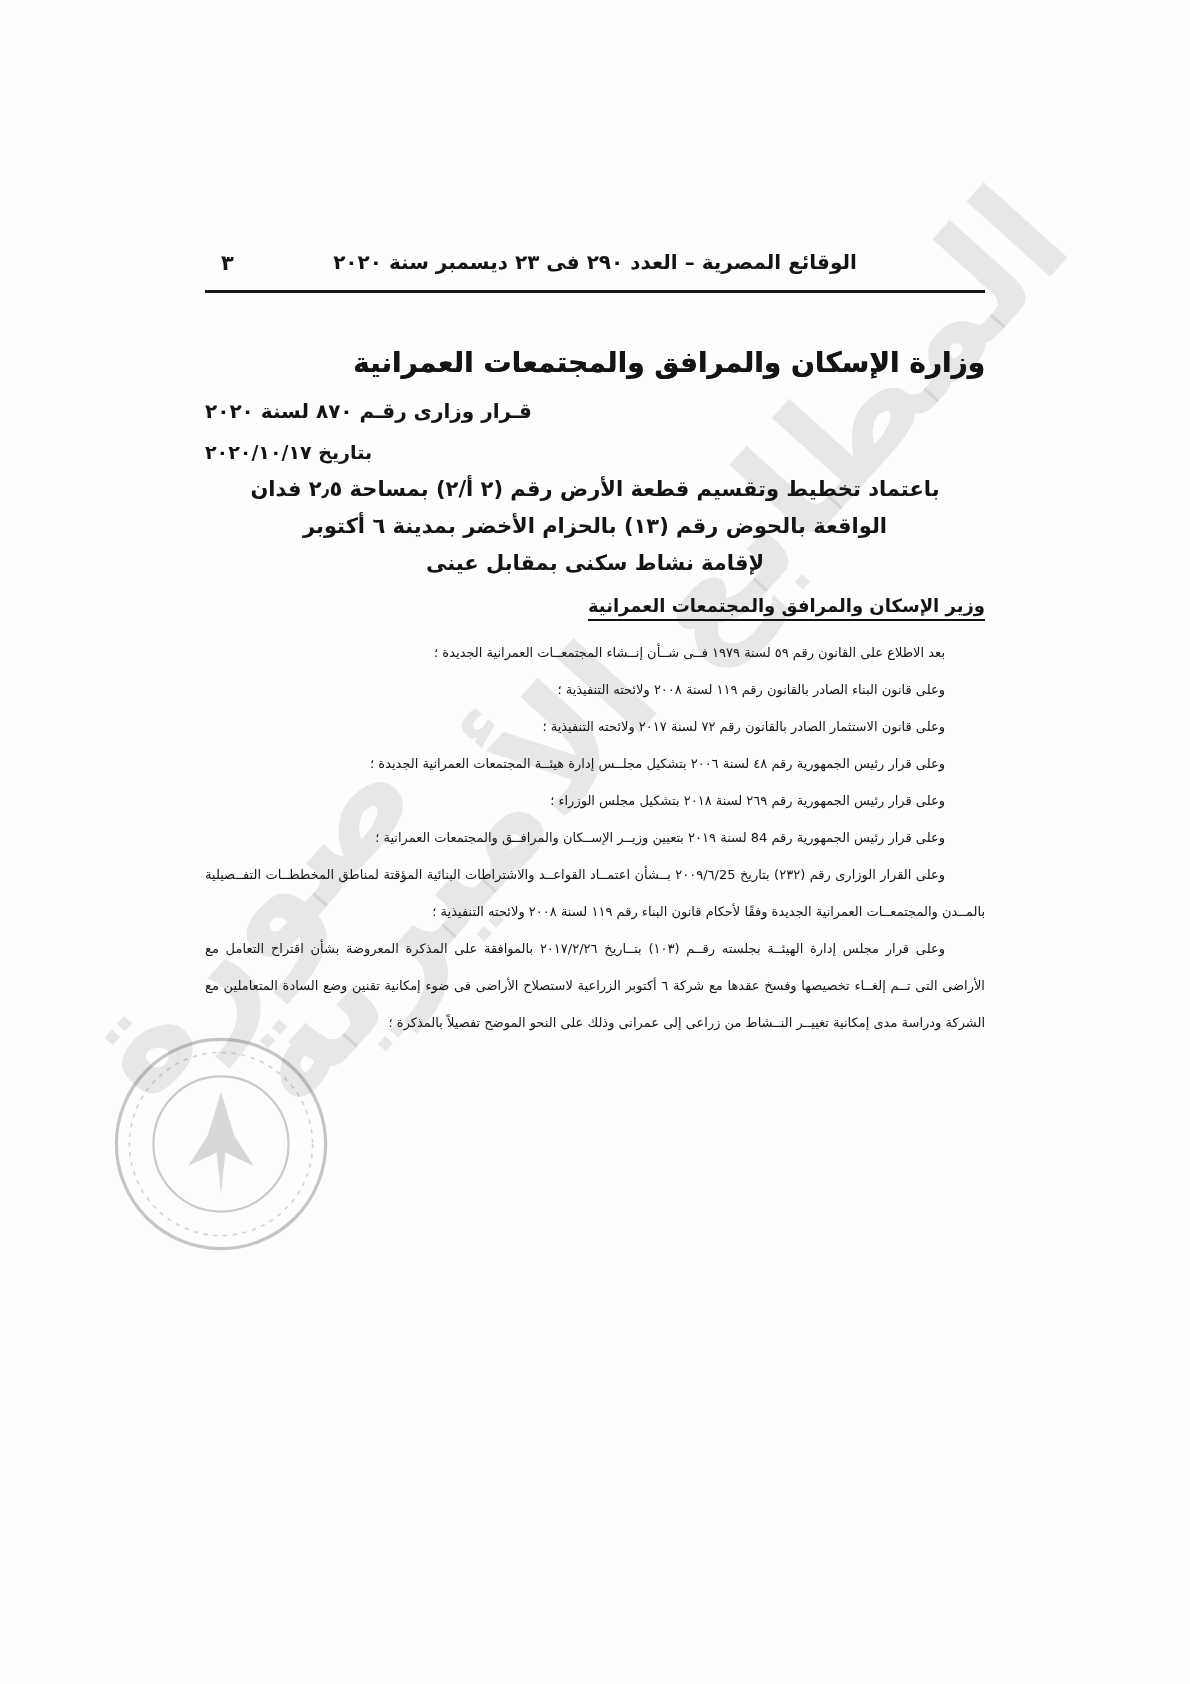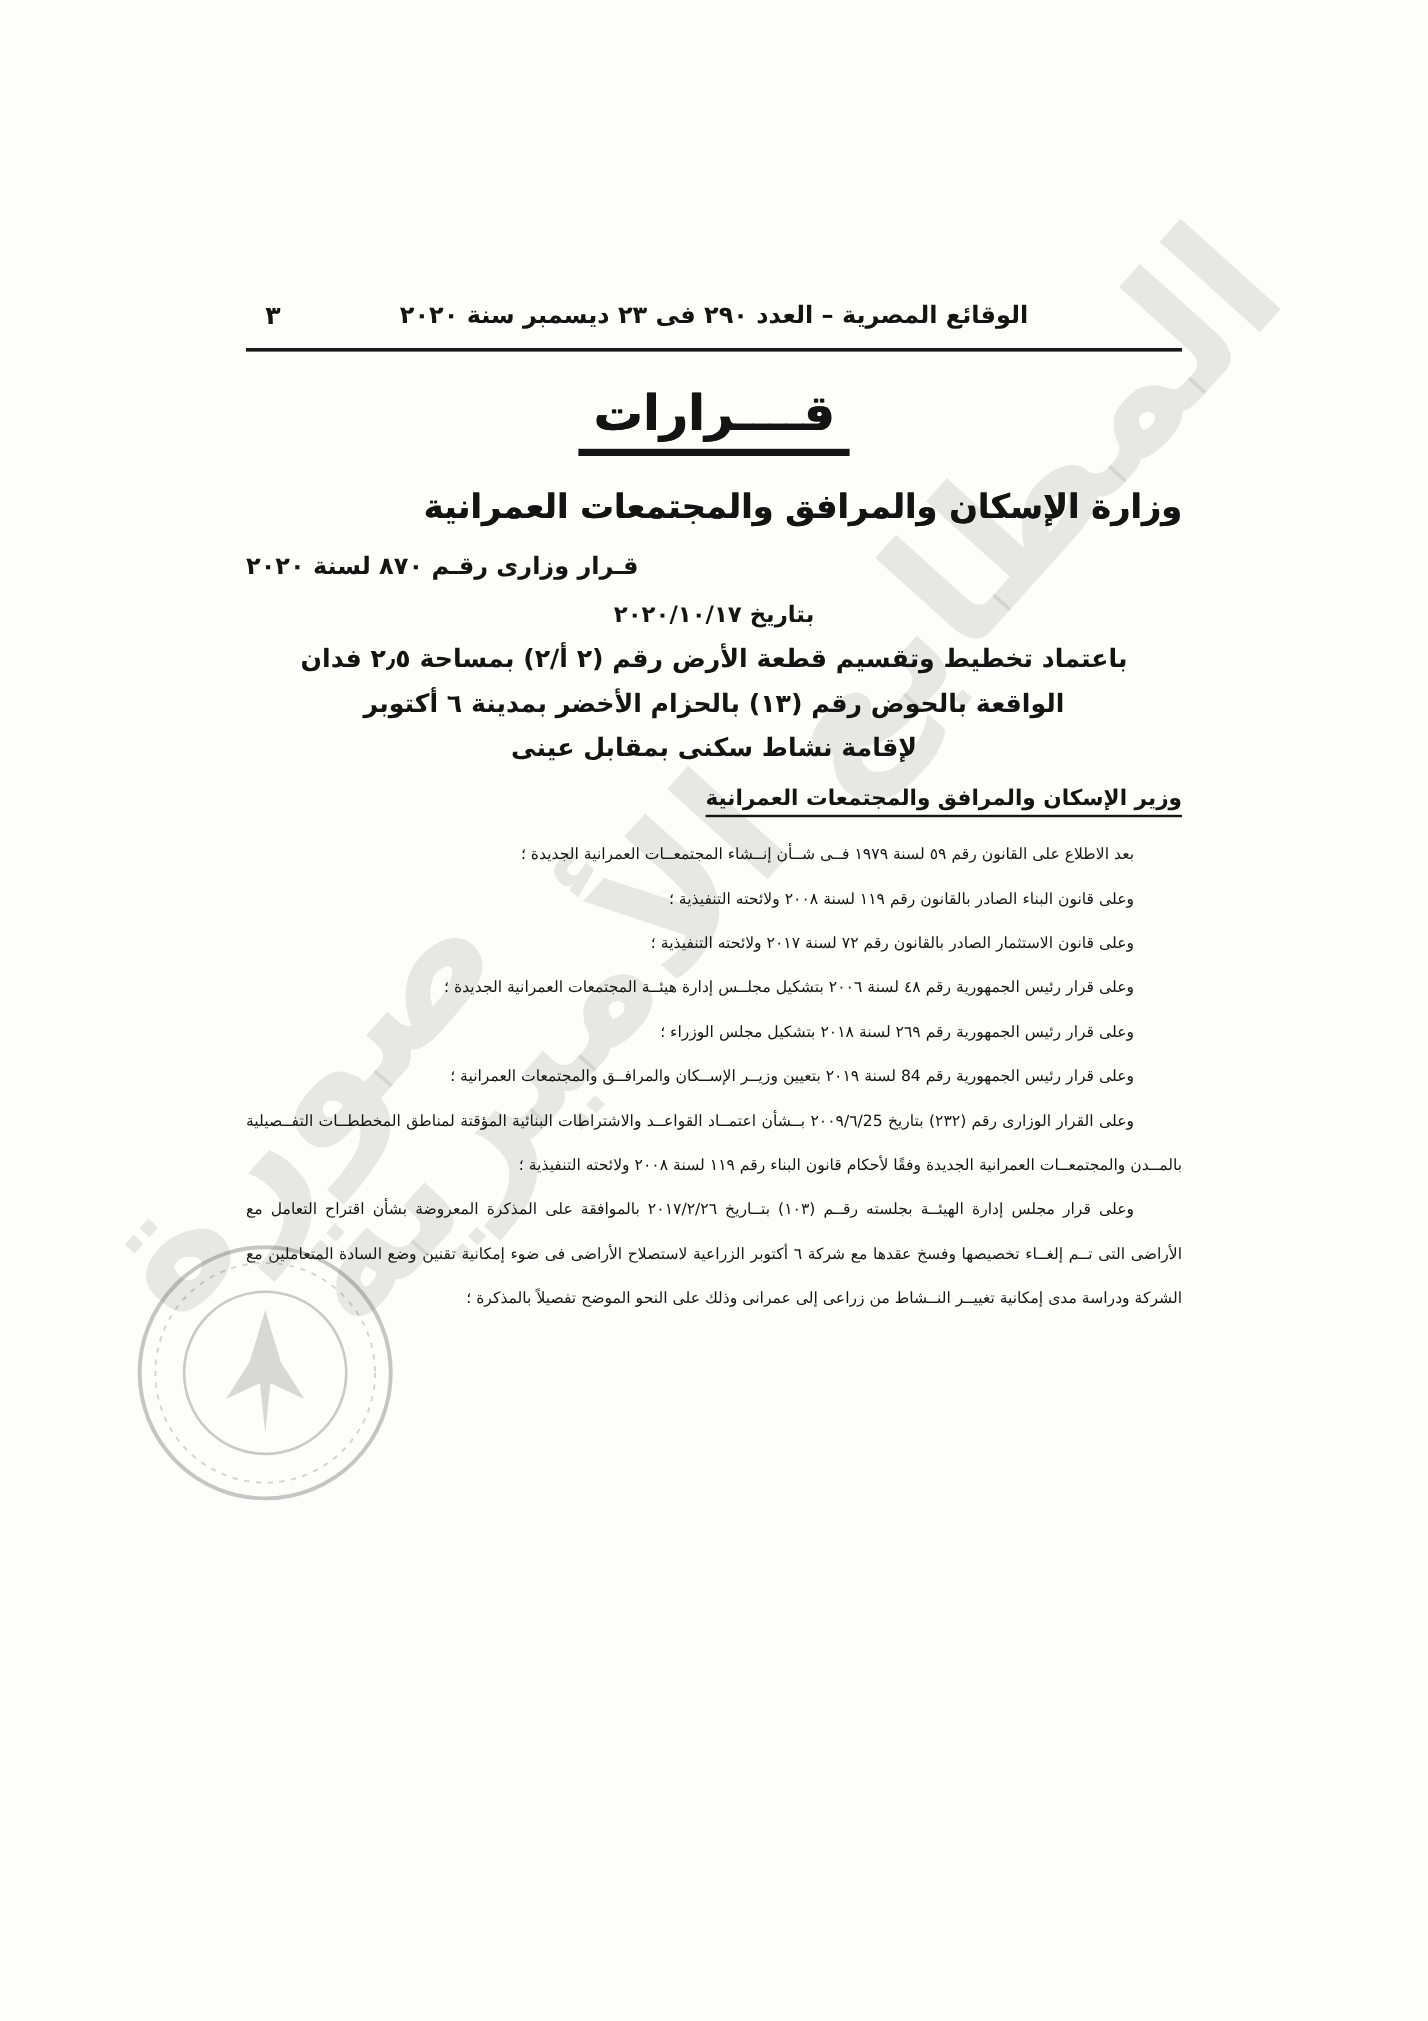--- a/index.html
+++ b/index.html
@@ -49,21 +49,21 @@
 
   .section-title { text-align:center; font-size:41px; font-weight:700; }
   .section-title .underlined {
     display:inline-block; padding:0 12px 6px; letter-spacing:1px;
     border-bottom:6px solid #141414;
     text-shadow:0.6px 0 0 #141414;
   }
 
   .ministry { margin-top:26px; font-size:28px; font-weight:700; text-shadow:0.4px 0 0 #141414; }
   .decree-number { margin-top:20px; text-align:left; font-size:20px; font-weight:700; }
-  .decree-date { margin-top:18px; text-align:center; font-size:19px; font-weight:700; }
+  .decree-date { margin-top:18px; text-align:left; font-size:19px; font-weight:700; }
 
   .subject { margin-top:8px; text-align:center; font-weight:700; }
   .subject-line { font-size:21px; line-height:37px; }
 
   .minister-heading { margin-top:13px; font-size:18px; font-weight:700; }
   .minister-heading .underlined { display:inline-block; border-bottom:2px solid #141414; padding-bottom:3px; }
 
   .body-text { margin-top:13px; font-size:13px; line-height:37px; text-align:justify; }
   .body-text p { text-indent:40px; margin:0; }
 </style>
@@ -83,23 +83,20 @@
     </svg>
   </div>
 
   <header class="gz-header">
     <div class="gz-header-title">الوقائع المصرية – العدد ٢٩٠ فى ٢٣ ديسمبر سنة ٢٠٢٠</div>
     <div class="page-number">٣</div>
   </header>
 
   <main class="doc">
 
-    <h1 class="section-title">
-      <span class="underlined">قــــرارات</span>
-    </h1>
 
     <h2 class="ministry">وزارة الإسكان والمرافق والمجتمعات العمرانية</h2>
 
     <h3 class="decree-number">قـرار وزارى رقـم ٨٧٠ لسنة ٢٠٢٠</h3>
 
     <div class="decree-date">بتاريخ ٢٠٢٠/١٠/١٧</div>
 
     <div class="subject">
       <div class="subject-line">باعتماد تخطيط وتقسيم قطعة الأرض رقم (٢ أ/٢) بمساحة ٢٫٥ فدان</div>
       <div class="subject-line">الواقعة بالحوض رقم (١٣) بالحزام الأخضر بمدينة ٦ أكتوبر</div>

